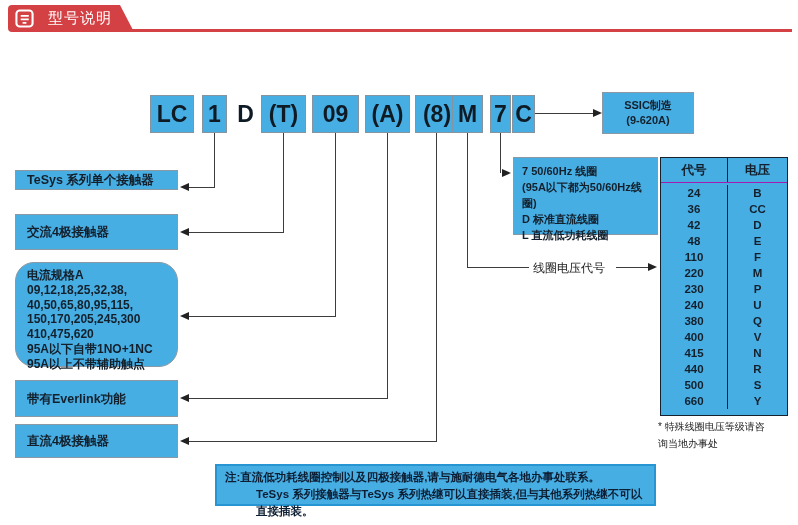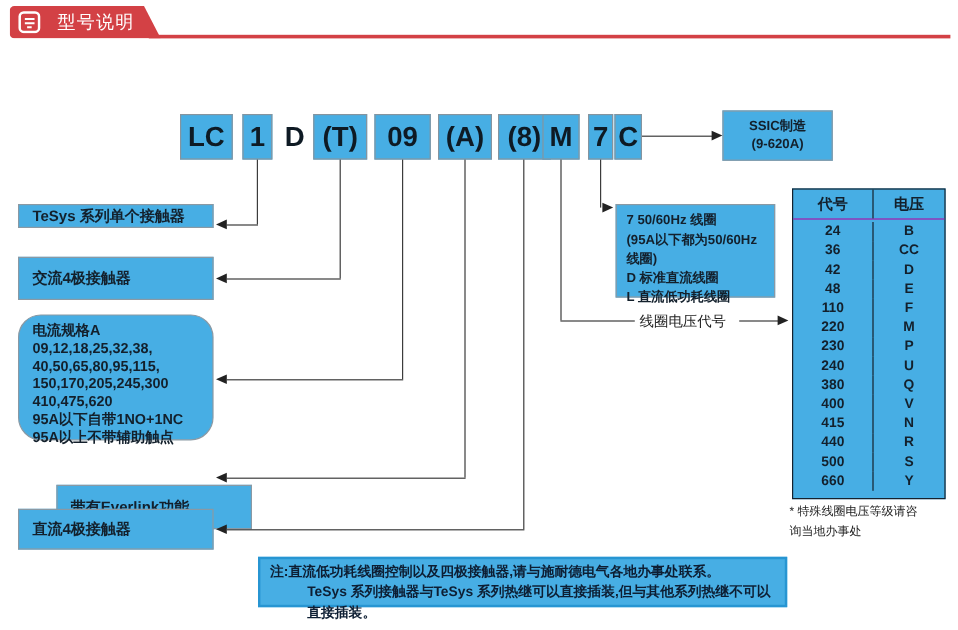--- a/index.html
+++ b/index.html
@@ -22,22 +22,22 @@
 
   
   .bluebox { position:absolute; background:var(--blue); border:1px solid #8a99a4;
     color:#13202c; white-space:pre-line; }
   .leftbox { left:15px; width:163px; font-size:12.5px; font-weight:bold;
     display:flex; align-items:center; padding:4px 11px; line-height:14px; }
   .leftbox.multi { align-items:flex-start; font-weight:bold; line-height:14.8px; font-size:12px; padding-top:5px;border-radius:19px; }
 
   .ssic { left:602px; top:92px; width:92px; height:42px; display:flex; flex-direction:column;
     align-items:center; justify-content:center; font-size:11px; font-weight:bold; line-height:15px; text-align:center; }
-  .coil { left:513px; top:157px; width:133px; height:78px; font-size:11px; font-weight:bold;
-    line-height:16px; padding:5px 8px;margin-top:13px; }
+  .coil { left:513px; top:157px; width:145px; height:78px; font-size:11px; font-weight:bold;
+    line-height:16px; padding:5px 8px; }
 
   
   .vline { position:absolute; width:1px; background:#3c3c3c; }
   .hline { position:absolute; height:1px; background:#3c3c3c; }
   .arr-left { position:absolute; width:0; height:0;
     border-top:4px solid transparent; border-bottom:4px solid transparent; border-right:9px solid #222; }
   .arr-right { position:absolute; width:0; height:0;
     border-top:4px solid transparent; border-bottom:4px solid transparent; border-left:9px solid #222; }
 
   .coil-label { position:absolute; left:533px; top:260px; font-size:12px; color:#222; }
@@ -94,21 +94,21 @@
 
   <div class="bluebox leftbox" style="top:170px;height:20px;">TeSys 系列单个接触器</div>
   <div class="bluebox leftbox" style="top:214px;height:36px;">交流4极接触器</div>
   <div class="bluebox leftbox multi" style="top:262px;height:105px;">电流规格A
 09,12,18,25,32,38,
 40,50,65,80,95,115,
 150,170,205,245,300
 410,475,620
 95A以下自带1NO+1NC
 95A以上不带辅助触点</div>
-  <div class="bluebox leftbox" style="top:404px;height:37px;margin-left:32px;">带有Everlink功能</div>
+  <div class="bluebox leftbox" style="top:380px;height:37px;">带有Everlink功能</div>
   <div class="bluebox leftbox" style="top:424px;height:34px;">直流4极接触器</div>
 
   <div class="vline" style="left:214px;top:133px;height:54px;"></div>
   <div class="hline" style="left:189px;top:187px;width:26px;"></div>
   <div class="arr-left" style="left:180px;top:183px;"></div>
 
   <div class="vline" style="left:283px;top:133px;height:99px;"></div>
   <div class="hline" style="left:189px;top:232px;width:95px;"></div>
   <div class="arr-left" style="left:180px;top:228px;"></div>
 

